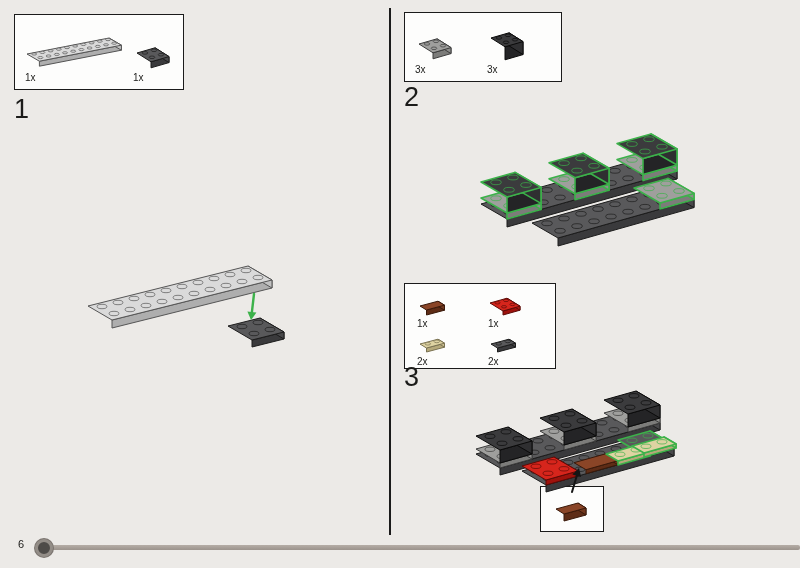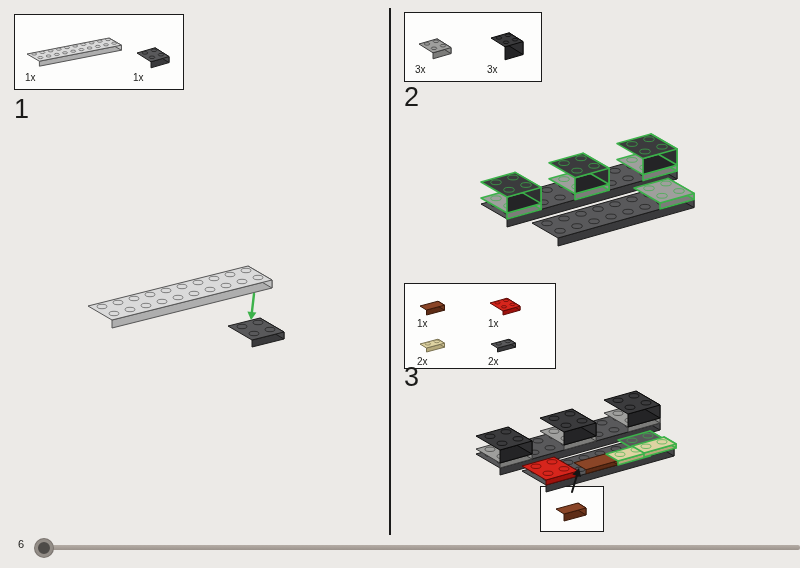--- a/index.html
+++ b/index.html
@@ -14,21 +14,21 @@
   .parts-box{
     position:absolute;
     background:#fdfdfc;
     border:1.5px solid #1b1b1b;
     display:flex;
     align-items:flex-end;
     padding:6px 8px;
     gap:12px;
   }
   #partsbox1{left:14px;top:14px;width:170px;height:76px;gap:8px}
-  #partsbox2{left:404px;top:12px;width:138px;height:70px;gap:28px}
+  #partsbox2{left:404px;top:12px;width:158px;height:70px;gap:28px}
   #partsbox3{
     left:404px;top:283px;width:152px;height:86px;
     display:grid;grid-template-columns:1fr 1fr;
     gap:3px 12px;align-items:end;padding:6px 10px;
   }
   .part{display:flex;flex-direction:column;align-items:flex-start}
   .part svg{display:block}
   .count{font-size:10px;margin-top:2px;margin-left:2px;color:#1b1b19}
   .step-number{position:absolute;font-size:27px;color:#1b1b19}
   #n1{left:14px;top:94px}

